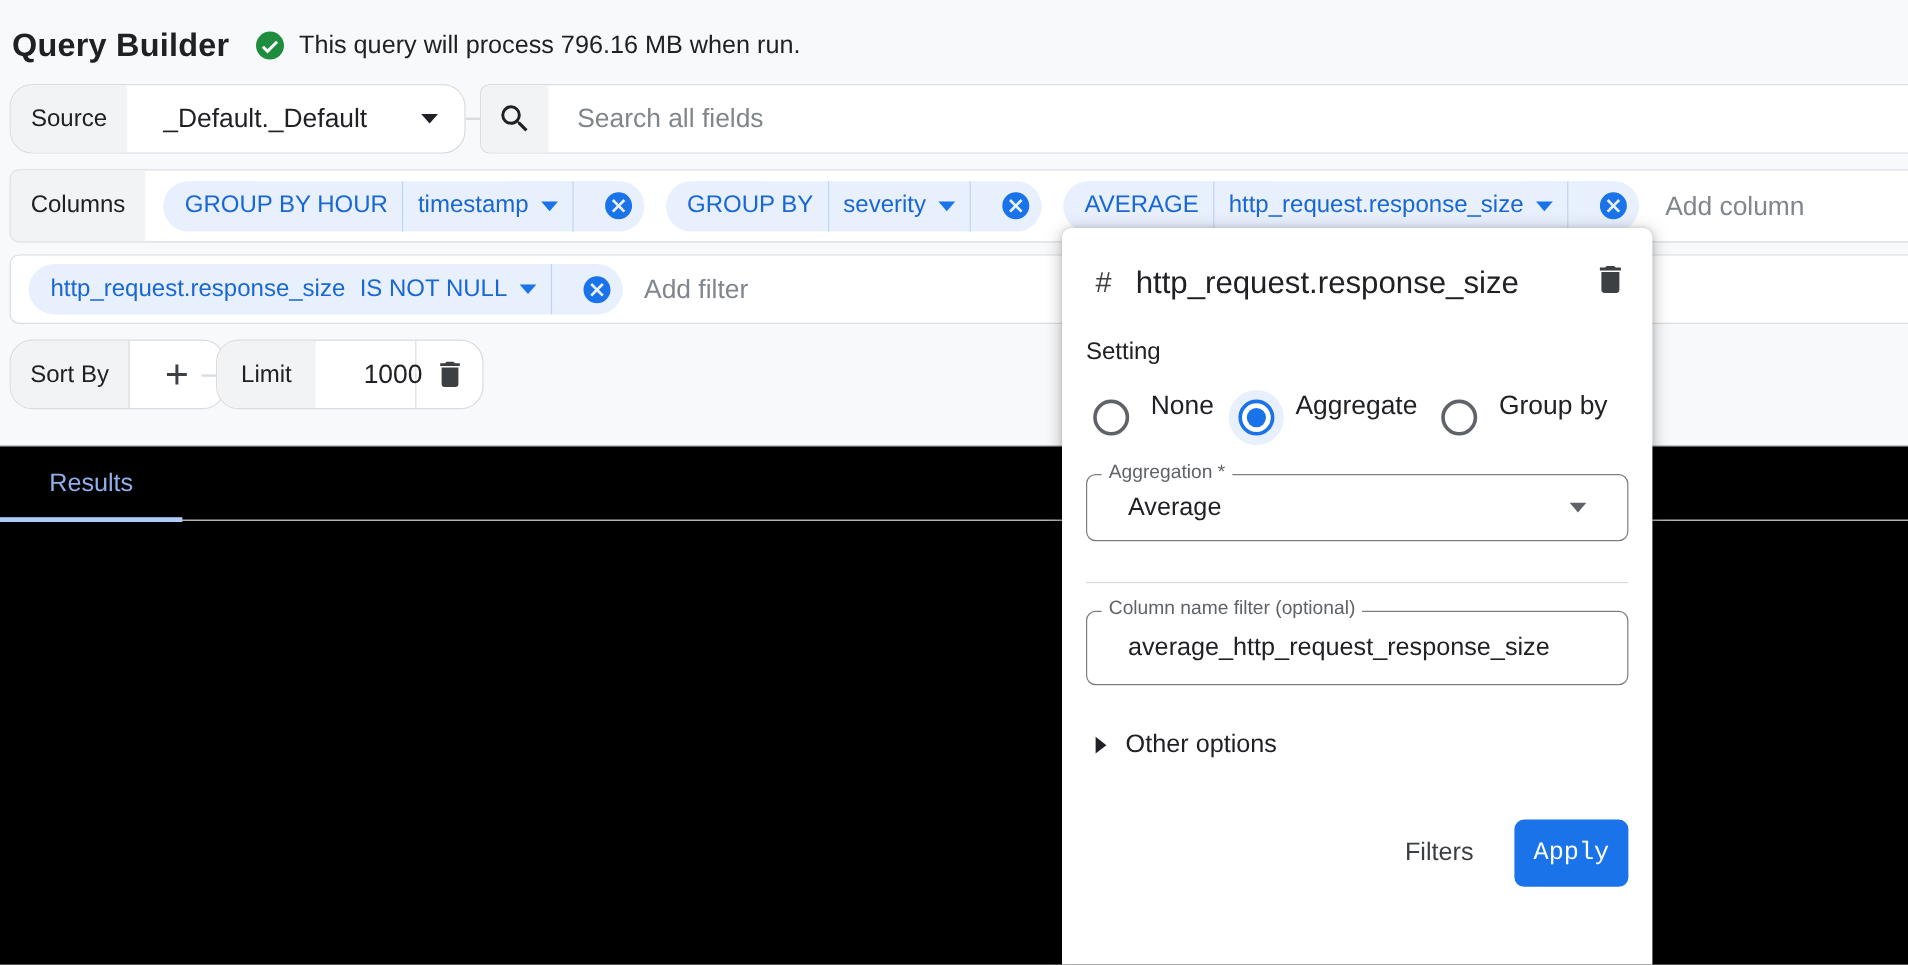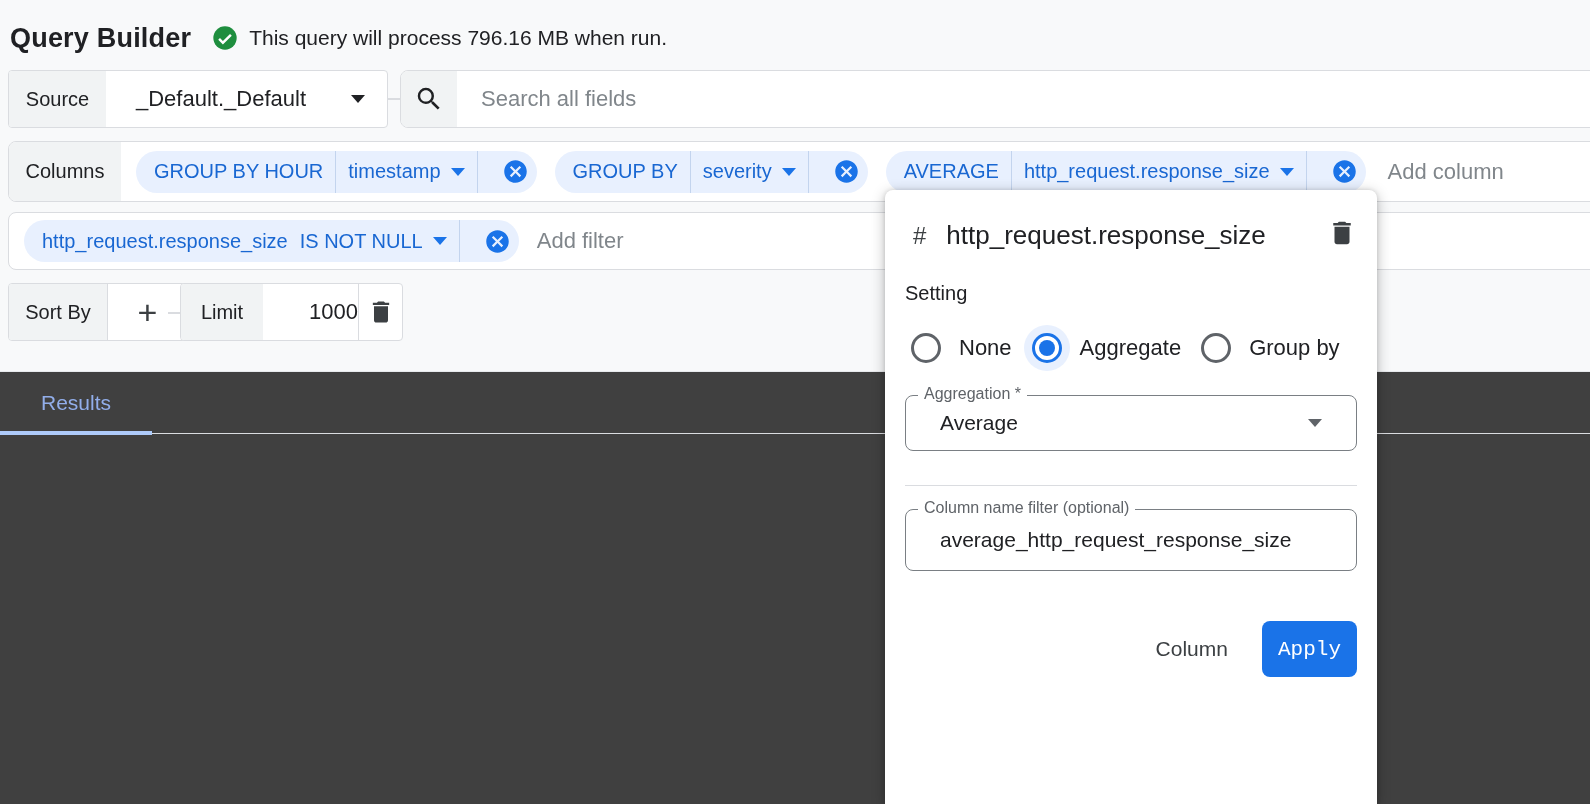--- a/index.html
+++ b/index.html
@@ -9,21 +9,21 @@
   .page { position:absolute; inset:0; }
 
   
   .builder-bg { position:absolute; left:0; top:0; width:1590px; height:371px; background:#f8f9fa; }
 
   .qb-header { position:absolute; left:10px; top:20px; height:36px; display:flex; align-items:center; }
   .qb-title { font-size:27px; font-weight:700; letter-spacing:.2px; color:#202124; }
   .status-icon { width:28px; height:28px; margin-left:20px; flex:0 0 auto; }
   .status-text { font-size:21px; margin-left:10px; color:#202124; }
 
-  .box { position:absolute; background:#fff; border:1px solid #dadce0; border-radius:4px; display:flex; align-items:stretch; overflow:hidden; }
+  .box { position:absolute; background:#fff; border:1px solid #dadce0; border-radius:19px; display:flex; align-items:stretch; overflow:hidden; }
   .seclabel { background:#f1f3f4; display:flex; align-items:center; justify-content:center; font-size:20px; font-weight:500; color:#202124; flex:0 0 auto; }
 
   
   .source-box { left:8px; top:70px; width:380px; height:58px; }
   .source-box .seclabel { width:97px; }
   .source-value { flex:1; display:flex; align-items:center; font-size:22px; color:#202124; padding-left:30px; }
   .source-box .caretwrap { display:flex; align-items:center; padding-right:22px; }
 
   .connector { position:absolute; height:2px; background:#dadce0; }
   .conn-source { left:388px; top:98px; width:12px; }
@@ -56,42 +56,42 @@
   .caret { width:0; height:0; border-left:7px solid transparent; border-right:7px solid transparent; border-top:8px solid #1a73e8; display:inline-block; }
   .caret.dark { border-top-color:#202124; }
   .caret.gray { border-top-color:#5f6368; }
 
   
   .sort-box { left:8px; top:283px; width:180px; height:58px; }
   .sort-box .seclabel { width:99px; border-right:1px solid #dadce0; }
   .plus-sec { flex:1; display:flex; align-items:center; justify-content:center; font-size:34px; font-weight:400; color:#3c4043; cursor:pointer; }
   .limit-box { left:180px; top:283px; width:223px; height:58px; }
   .limit-box .seclabel { width:82px; }
-  .limit-value { width:96px; display:flex; align-items:center; justify-content:center; font-size:22px; color:#202124; border-right:1px solid #dadce0;padding-left:46px; }
+  .limit-value { width:84px; display:flex; align-items:center; justify-content:center; font-size:22px; color:#202124; border-right:1px solid #dadce0;padding-left:46px; }
   .trash-sec { flex:1; display:flex; align-items:center; justify-content:center; cursor:pointer; }
   .trash-sec svg { width:28px; height:28px; }
 
   
-  .results { position:absolute; left:0; top:371px; width:1590px; height:433px; background:#404040; border-top:1px solid #e8eaed; }
+  .results { position:absolute; left:0; top:371px; width:1590px; height:433px; background:#000000; border-top:1px solid #e8eaed; }
   .tabbar { height:62px; border-bottom:1px solid #dadce0; display:flex; }
   .tab { width:152px; height:62px; display:flex; align-items:center; justify-content:center; position:relative; font-size:21px; color:#92aeea; cursor:pointer; }
   .tab-underline { position:absolute; left:0; bottom:-1px; width:100%; height:4px; background:#aecbfa; }
 
   
   .popup { position:absolute; left:885px; top:190px; width:492px; height:614px; background:#fff; border-radius:8px 8px 0 0; box-shadow:0 3px 14px rgba(0,0,0,.28), 0 0 4px rgba(0,0,0,.12); z-index:20; padding:24px 20px 0 20px; }
   .popup-header { display:flex; align-items:flex-start; }
   .ftype { font-size:24px; font-weight:500; color:#3c4043; margin:8px 8px 0 8px; flex:0 0 auto; }
   .popup-title { font-size:26px; line-height:42px; color:#202124; word-break:break-all; width:352px; margin-left:12px; }
   .popup-trash { margin-left:auto; margin-top:4px; cursor:pointer; }
   .popup-trash svg { width:30px; height:30px; }
 
   .setting-label { margin-top:26px; font-size:20px; font-weight:500; color:#202124; }
 
   .radio-row { margin-top:20px; display:flex; align-items:center; gap:12px; margin-left:-2px; }
-  .radio-opt { display:flex; align-items:center; gap:10px; cursor:pointer; }
+  .radio-opt { display:flex; align-items:flex-start; gap:10px; cursor:pointer; }
   .radio { width:30px; height:30px; border:3px solid #5f6368; border-radius:50%; background:#fff; flex:0 0 auto; }
   .halo { padding:8px; border-radius:50%; display:flex; }
   .halo.on { background:#e8f0fe; }
   .radio-opt .nohalo { padding:8px; }
   .radio.sel { border-color:#1a73e8; position:relative; }
   .radio.sel::after { content:""; position:absolute; inset:4px; border-radius:50%; background:#1a73e8; }
   .radio-label { font-size:22px; color:#202124; white-space:nowrap; }
 
   .ofield { position:relative; border:1px solid #7a7f84; border-radius:8px; height:56px; display:flex; align-items:center; padding:0 34px; background:#fff; cursor:pointer; }
   .ofield .flabel { position:absolute; top:-11px; left:12px; background:#fff; padding:0 6px; font-size:16px; color:#5f6368; white-space:nowrap; }
@@ -267,19 +267,23 @@
       <span class="caret gray"></span>
     </div>
 
     <div class="divider"></div>
 
     <div class="ofield alias-field">
       <span class="flabel">Column name filter (optional)</span>
       <span class="fvalue">average_http_request_response_size</span>
     </div>
 
+    <div class="other-row">
+      <span class="tri-right"></span>
+      <span class="other-label">Other options</span>
+    </div>
 
     <div class="actions">
-      <button class="btn-cancel">Column</button>
+      <button class="btn-cancel">Filters</button>
       <button class="btn-apply">Apply</button>
     </div>
   </div>
 </div>
 
 </body></html>

